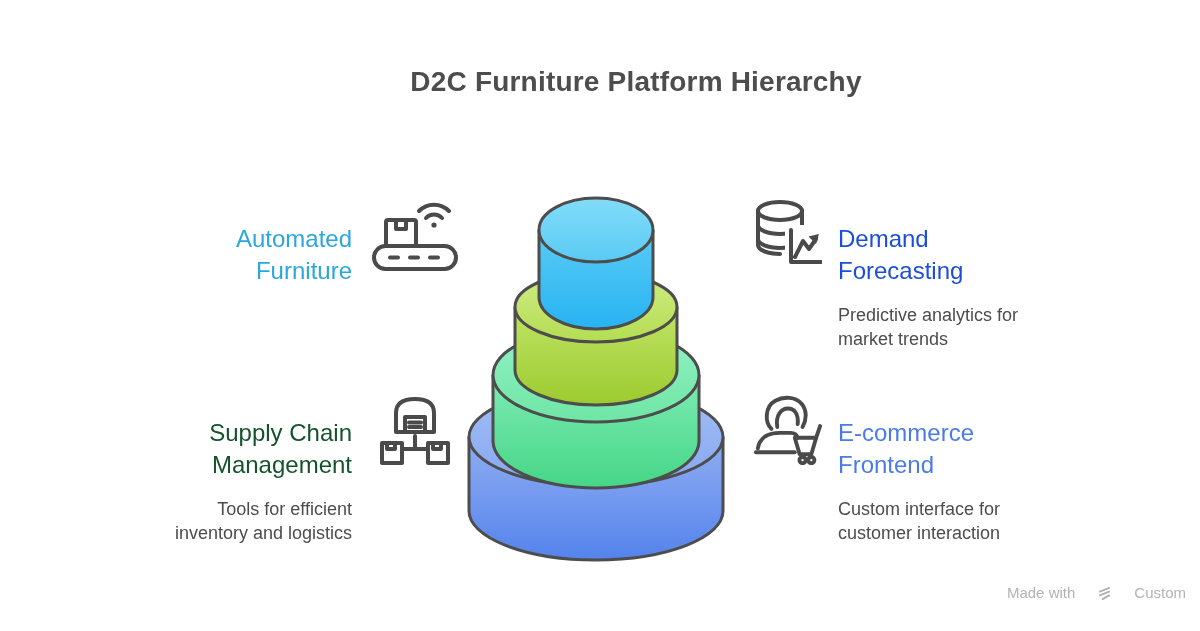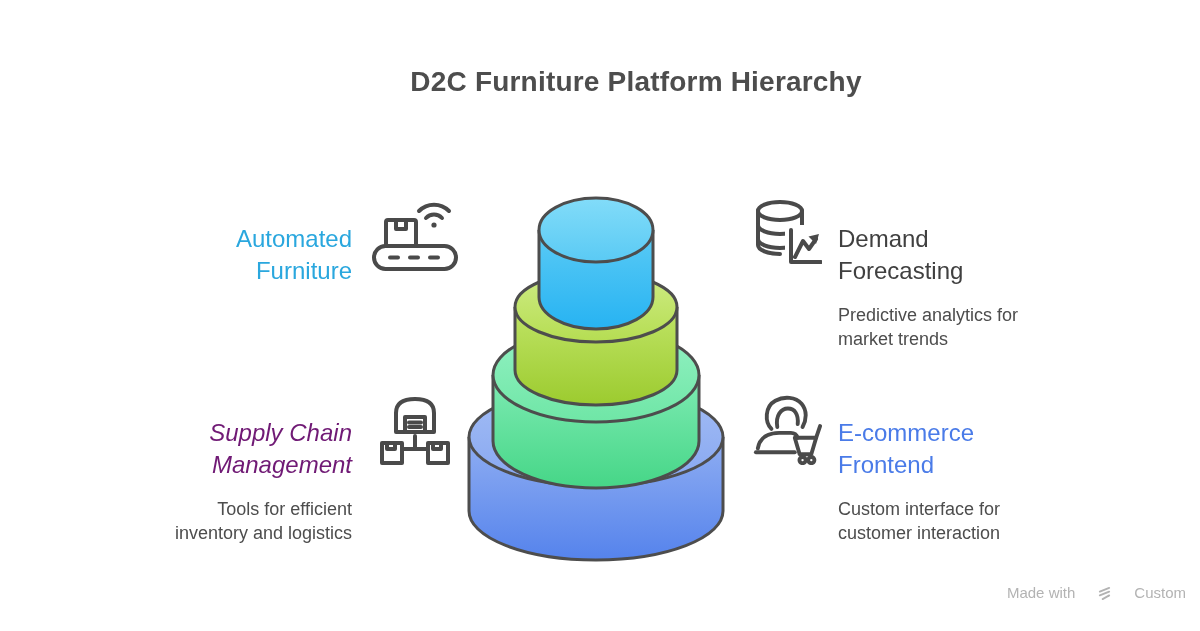--- a/index.html
+++ b/index.html
@@ -62,21 +62,21 @@
         <rect x="2" y="49" width="82" height="23" rx="11.5"></rect>
         <path d="M18 60.5 h8"></path>
         <path d="M38 60.5 h8"></path>
         <path d="M58 60.5 h8"></path>
       </svg>
     </div>
   </div>
 
   <div class="section sec-left sec-bottom">
     <div class="sec-text">
-      <div class="heading" style="color: #701a75; font-style: italic;">
+      <div class="heading" style="color: #14532d;">
         <span class="hline">Supply Chain</span>
         <span class="hline">Management</span>
       </div>
       <div class="desc">
         <span class="dline">Tools for efficient</span>
         <span class="dline">inventory and logistics</span>
       </div>
     </div>
     <div class="icon-box">
       <svg width="72" height="74" viewBox="0 0 72 74" fill="none" stroke="#4A4A4A" stroke-width="4" stroke-linecap="round" stroke-linejoin="round">
@@ -102,21 +102,21 @@
         <path d="M6 28 a22 9 0 0 0 44 0"></path>
         <path d="M6 42 a22 9 0 0 0 44 0"></path>
         <path d="M50 14 V32"></path>
         <rect x="33" y="28" width="37" height="42" fill="#ffffff" stroke="none"></rect>
         <path d="M39 33 V65 H69"></path>
         <path d="M43 60 L51 44 L57 52 L64 42"></path>
         <path d="M67 37 L56.5 39.5 L64 47 Z" fill="#4A4A4A" stroke="none"></path>
       </svg>
     </div>
     <div class="sec-text">
-      <div class="heading" style="color: #404040;">
+      <div class="heading" style="color: #1d4ed8;">
         <span class="hline">Demand</span>
         <span class="hline">Forecasting</span>
       </div>
       <div class="desc">
         <span class="dline">Predictive analytics for</span>
         <span class="dline">market trends</span>
       </div>
     </div>
   </div>
 

